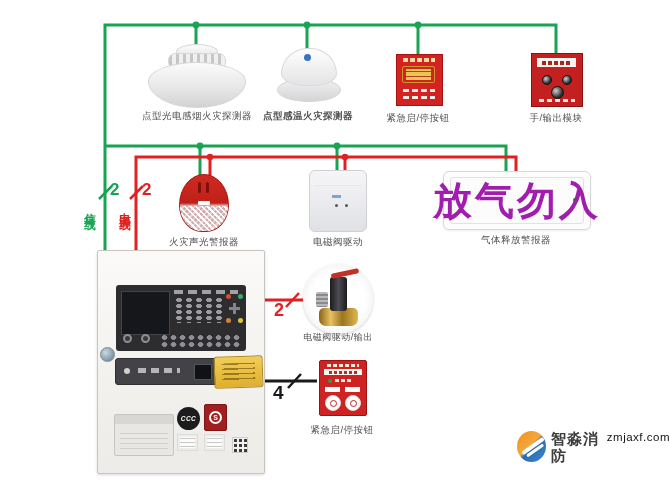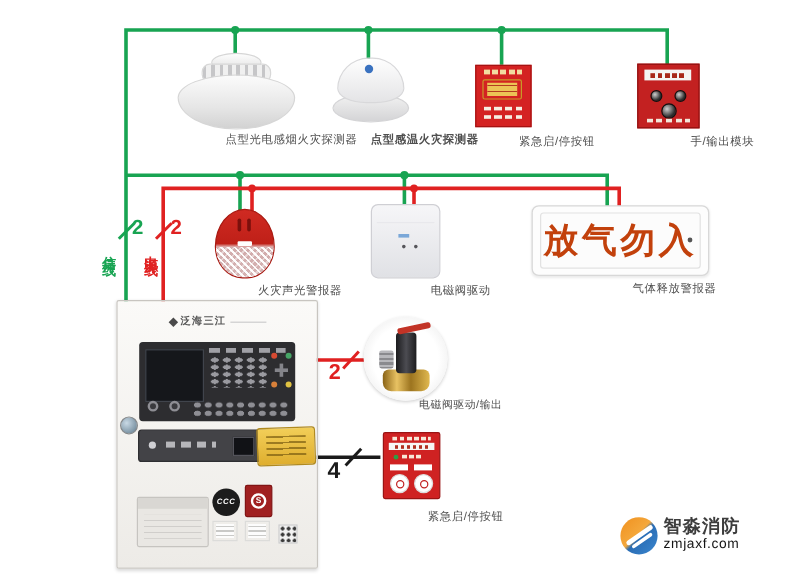--- a/index.html
+++ b/index.html
@@ -2,21 +2,21 @@
 <html><head>
 <meta charset="utf-8">
 <style>
   html,body{margin:0;padding:0;background:#fff;}
   .stage{position:relative;width:670px;height:488px;background:#fff;overflow:hidden;
          font-family:"Liberation Sans","DejaVu Sans",sans-serif;}
   .abs{position:absolute;}
   svg.wires{position:absolute;left:0;top:0;width:670px;height:488px;}
 
   
-  .dev-label{position:absolute;font-size:9.5px;color:#4f4f4f;text-align:center;letter-spacing:.5px;margin-left:46px;}
+  .dev-label{position:absolute;font-size:9.5px;color:#4f4f4f;text-align:center;letter-spacing:.5px;}
   .count{position:absolute;font-weight:bold;font-size:17px;}
   .vlabel{position:absolute;writing-mode:vertical-rl;text-orientation:upright;
           font-size:11.5px;font-weight:bold;letter-spacing:3px;}
 
   
   .smoke{left:148px;top:44px;width:96px;height:64px;}
   .smoke .cap{position:absolute;left:28px;top:0;width:40px;height:14px;border-radius:50%;
     background:linear-gradient(180deg,#fdfdfd,#e0e0e0);border:1px solid #d6d6d6;}
   .smoke .vents{position:absolute;left:20px;top:9px;width:56px;height:14px;border-radius:7px;
     background:repeating-linear-gradient(90deg,#c6c6c8 0 3px,#f0f0f0 3px 7px);border:1px solid #d8d8d8;}
@@ -76,21 +76,21 @@
   .module .seam{position:absolute;left:4px;top:14px;width:48px;height:1px;background:#e8e8ec;}
   .module .tag{position:absolute;left:22px;top:24px;width:9px;height:3px;background:#7aa7d8;}
   .module .d1,.module .d2{position:absolute;top:33px;width:3px;height:3px;border-radius:50%;background:#55555a;}
   .module .d1{left:25px;} .module .d2{left:35px;}
 
   
   .sign{left:443px;top:171px;width:146px;height:57px;background:#fdfdfd;border:1px solid #d8d8d8;
     border-radius:6px;box-shadow:0 1px 2px rgba(0,0,0,.08);}
   .sign .inner{position:absolute;left:6px;top:5px;right:6px;bottom:5px;background:#fcfcfc;
     border:1px solid #e2e2e2;border-radius:3px;display:flex;align-items:center;justify-content:center;}
-  .sign .txt{font-size:29px;font-weight:800;color:#c2410c;letter-spacing:3px;white-space:nowrap;
+  .sign .txt{font-size:39px;font-weight:800;color:#a21caf;letter-spacing:3px;white-space:nowrap;
     font-family:"DejaVu Sans","Liberation Sans",sans-serif;}
   .sign .dot{position:absolute;right:13px;top:26px;width:4px;height:4px;border-radius:50%;background:#555;}
 
   
   .panel{left:97px;top:250px;width:166px;height:222px;background:linear-gradient(180deg,#fbfaf8,#edebe7);
     border:1px solid #c8c5c0;border-radius:2px;box-shadow:0 1px 3px rgba(0,0,0,.15);}
   .panel .brand{position:absolute;left:0;top:11px;width:100%;display:flex;align-items:center;justify-content:center;gap:3px;}
   .panel .brand .dia{width:7px;height:7px;background:#4a4a4a;transform:rotate(45deg) scale(.8);}
   .panel .brand .bt{font-size:8.5px;color:#565656;font-weight:bold;letter-spacing:1px;}
   .panel .brand .ln{width:30px;height:1px;background:#ccc;}
@@ -170,21 +170,21 @@
   .emg-bot .b1 i,.emg-bot .b2 i{width:7px;height:7px;border:1.5px solid #c02020;border-radius:50%;box-sizing:border-box;}
 
   
   .wm{left:517px;top:431px;display:flex;align-items:flex-start;gap:5px;}
   .wm-icon{width:31px;height:31px;border-radius:50%;position:relative;overflow:hidden;
     background:linear-gradient(135deg,#f0901e 0%,#f4a83c 46%,#2a6db5 54%,#3b87cf 100%);}
   .wm-icon:before{content:"";position:absolute;left:3px;top:13px;width:26px;height:4px;background:#fff;
     border-radius:2px;transform:rotate(-35deg);}
   .wm-icon:after{content:"";position:absolute;left:8px;top:18px;width:20px;height:2.5px;background:#fff;
     border-radius:2px;transform:rotate(-35deg);}
-  .wm-texts{display:flex;flex-direction:column;line-height:1.1;}
+  .wm-texts{display:flex;line-height:1.1;}
   .wm-name{font-size:15px;font-weight:bold;color:#3d3d3d;letter-spacing:1px;}
   .wm-site{font-size:11.5px;font-weight:400;color:#141414;letter-spacing:.5px;}
 </style>
 </head>
 <body>
 
 <div class="stage">
 
   <svg class="wires" viewBox="0 0 670 488">
 
@@ -276,25 +276,20 @@
 
   <div class="abs sign">
     <div class="inner">
       <span class="txt">放气勿入</span>
     </div>
     <div class="dot"></div>
   </div>
   <div class="dev-label" style="left:453px;top:234px;width:126px;">气体释放警报器</div>
 
   <div class="abs panel">
-    <div class="brand">
-      <span class="dia"></span>
-      <span class="bt">泛海三江</span>
-      <span class="ln"></span>
-    </div>
     <div class="head">
       <div class="lcd"></div>
       <div class="menubar"></div>
       <div class="keys"></div>
       <div class="clu">
         <i class="cr"></i>
         <i class="cg"></i>
         <div class="dpad"></div>
         <i class="co"></i>
         <i class="cy"></i>

